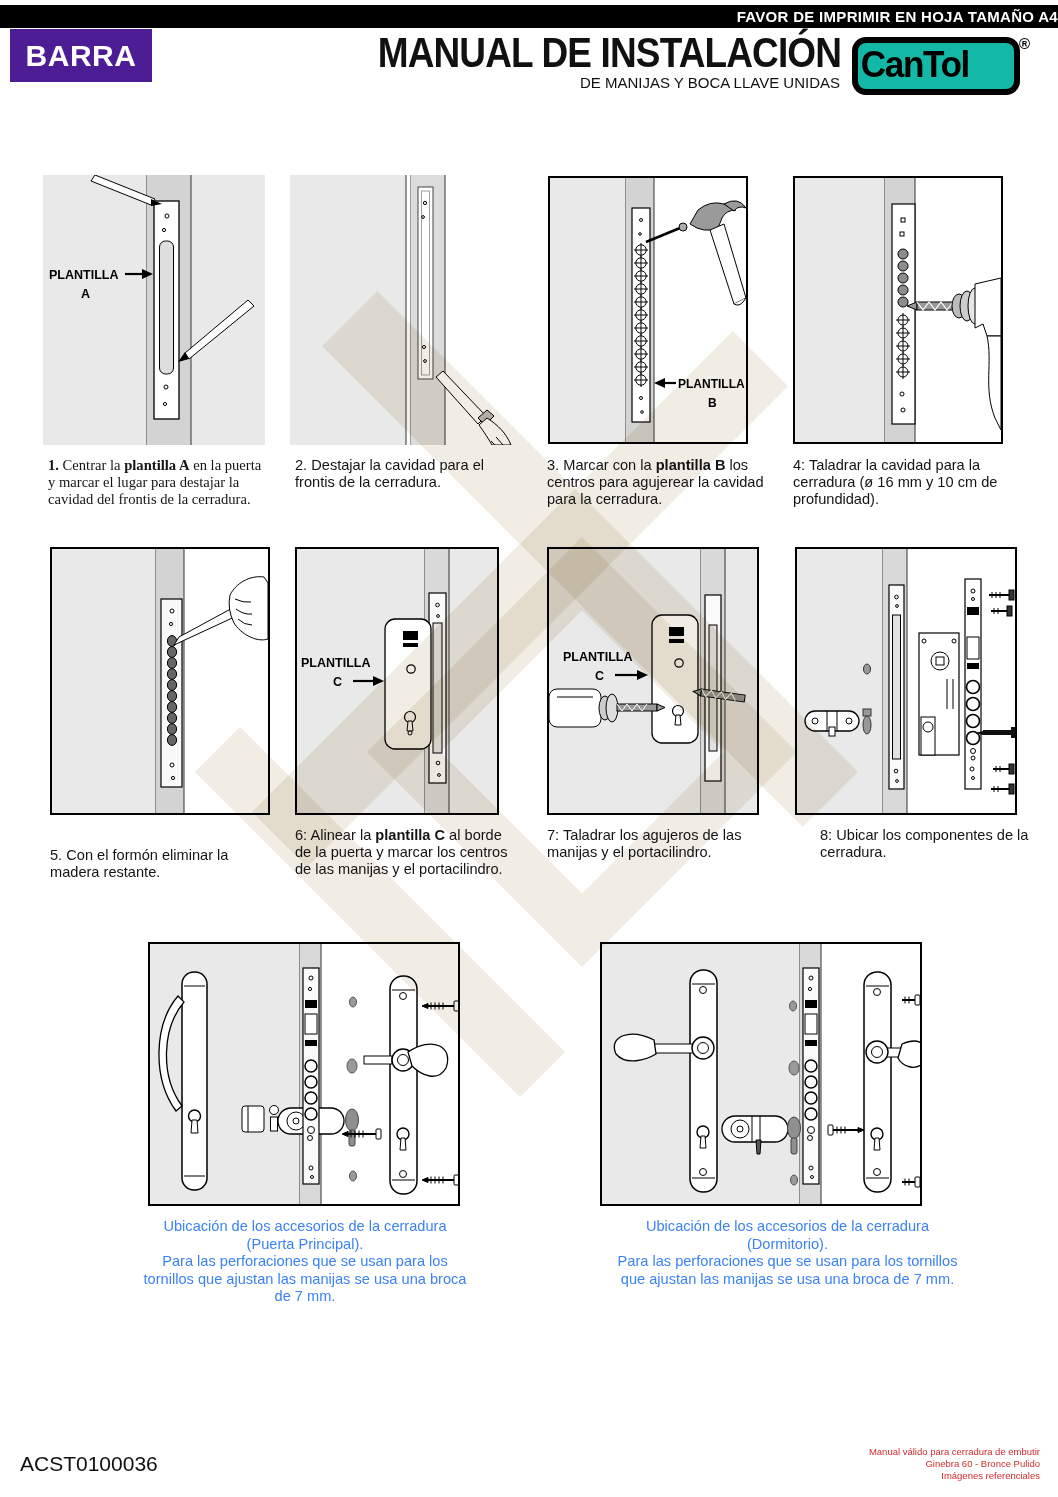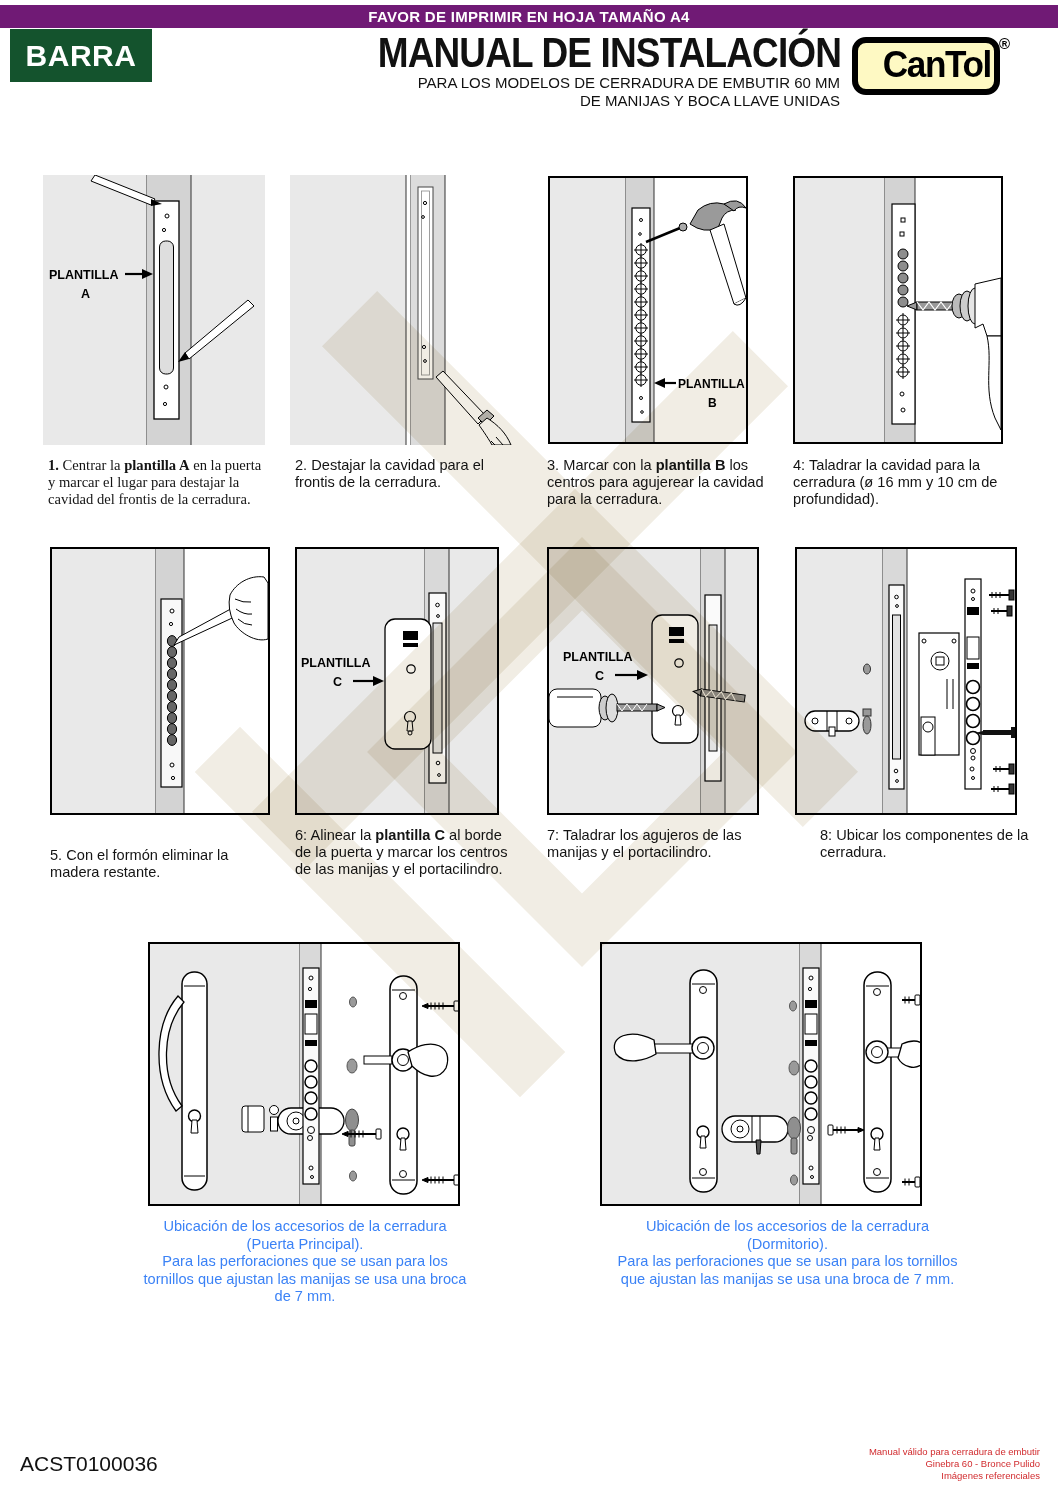--- a/index.html
+++ b/index.html
@@ -1,28 +1,28 @@
 <!DOCTYPE html>
 <html><head>
 <meta charset="utf-8">
 <style>
   html,body{margin:0;padding:0;background:#888;}
   .page{position:relative;width:1058px;height:1497px;background:#fff;overflow:hidden;
         font-family:"Liberation Sans",sans-serif;color:#111;}
   
-  .redbar{position:absolute;left:0;top:5px;width:1058px;height:23px;background:#701a75;
-          color:#fff;font-weight:bold;font-size:15px;text-align:center;line-height:23px;letter-spacing:.3px;}
-  .barra{position:absolute;left:10px;top:29px;width:142px;height:53px;background:#14532d;color:#fff;
+  .redbar{position:absolute;left:0;top:5px;width:1058px;height:23px;background:#000000;
+          color:#fff;font-weight:bold;font-size:15px;text-align:right;line-height:23px;letter-spacing:.3px;}
+  .barra{position:absolute;left:10px;top:29px;width:142px;height:53px;background:#4c1d95;color:#fff;
          font-weight:bold;font-size:30px;text-align:center;line-height:53px;letter-spacing:.5px;}
   .titleblock{position:absolute;left:340px;top:30px;width:500px;}
   .title{font-weight:bold;font-size:43px;line-height:44px;text-align:center;white-space:nowrap;}
   .title span{display:inline-block;transform:scaleX(0.86);transform-origin:center;letter-spacing:-1px;}
   .sub{font-size:15px;line-height:18px;text-align:right;color:#111;}
-  .logo{position:absolute;left:852px;top:37px;width:148px;height:58px;border:6px solid #000;border-radius:14px;
-        background:#fef9c3;box-sizing:border-box;text-align:right;}
+  .logo{position:absolute;left:852px;top:37px;width:168px;height:58px;border:6px solid #000;border-radius:14px;
+        background:#14b8a6;box-sizing:border-box;text-align:left;}
   .logo .brand{display:inline-block;font-weight:bold;font-size:37px;line-height:44px;letter-spacing:-1.5px;
         transform:scaleX(0.95);color:#000;}
   .logo .reg{position:absolute;right:-16px;top:-8px;font-size:15px;font-weight:bold;color:#000;}
   
   .wm{position:absolute;background:#f1ede4;mix-blend-mode:multiply;pointer-events:none;z-index:3;}
   .wm.outline{background:transparent;border:52px solid #f1ede4;}
   
   .panel{position:absolute;z-index:1;}
   .panel.bordered{border:2px solid #000;background:#fff;box-sizing:border-box;}
   .panel svg{display:block;}
@@ -38,21 +38,20 @@
 </style>
 </head>
 <body>
 
 <div class="page">
 
   <div class="redbar">FAVOR DE IMPRIMIR EN HOJA TAMAÑO A4</div>
   <div class="barra">BARRA</div>
   <div class="titleblock">
     <div class="title"><span>MANUAL DE INSTALACIÓN</span></div>
-    <div class="sub">PARA LOS MODELOS DE CERRADURA DE EMBUTIR 60 MM</div>
     <div class="sub">DE MANIJAS Y BOCA LLAVE UNIDAS</div>
   </div>
   <div class="logo">
     <span class="brand">CanTol</span>
     <span class="reg">®</span>
   </div>
 
   <div class="wm" style="left:180px;top:560px;width:680px;height:78px;transform:rotate(-45deg);"></div>
   <div class="wm" style="left:250px;top:520px;width:680px;height:78px;transform:rotate(45deg);"></div>
   <div class="wm outline" style="left:430px;top:600px;width:200px;height:200px;transform:rotate(45deg);"></div>

